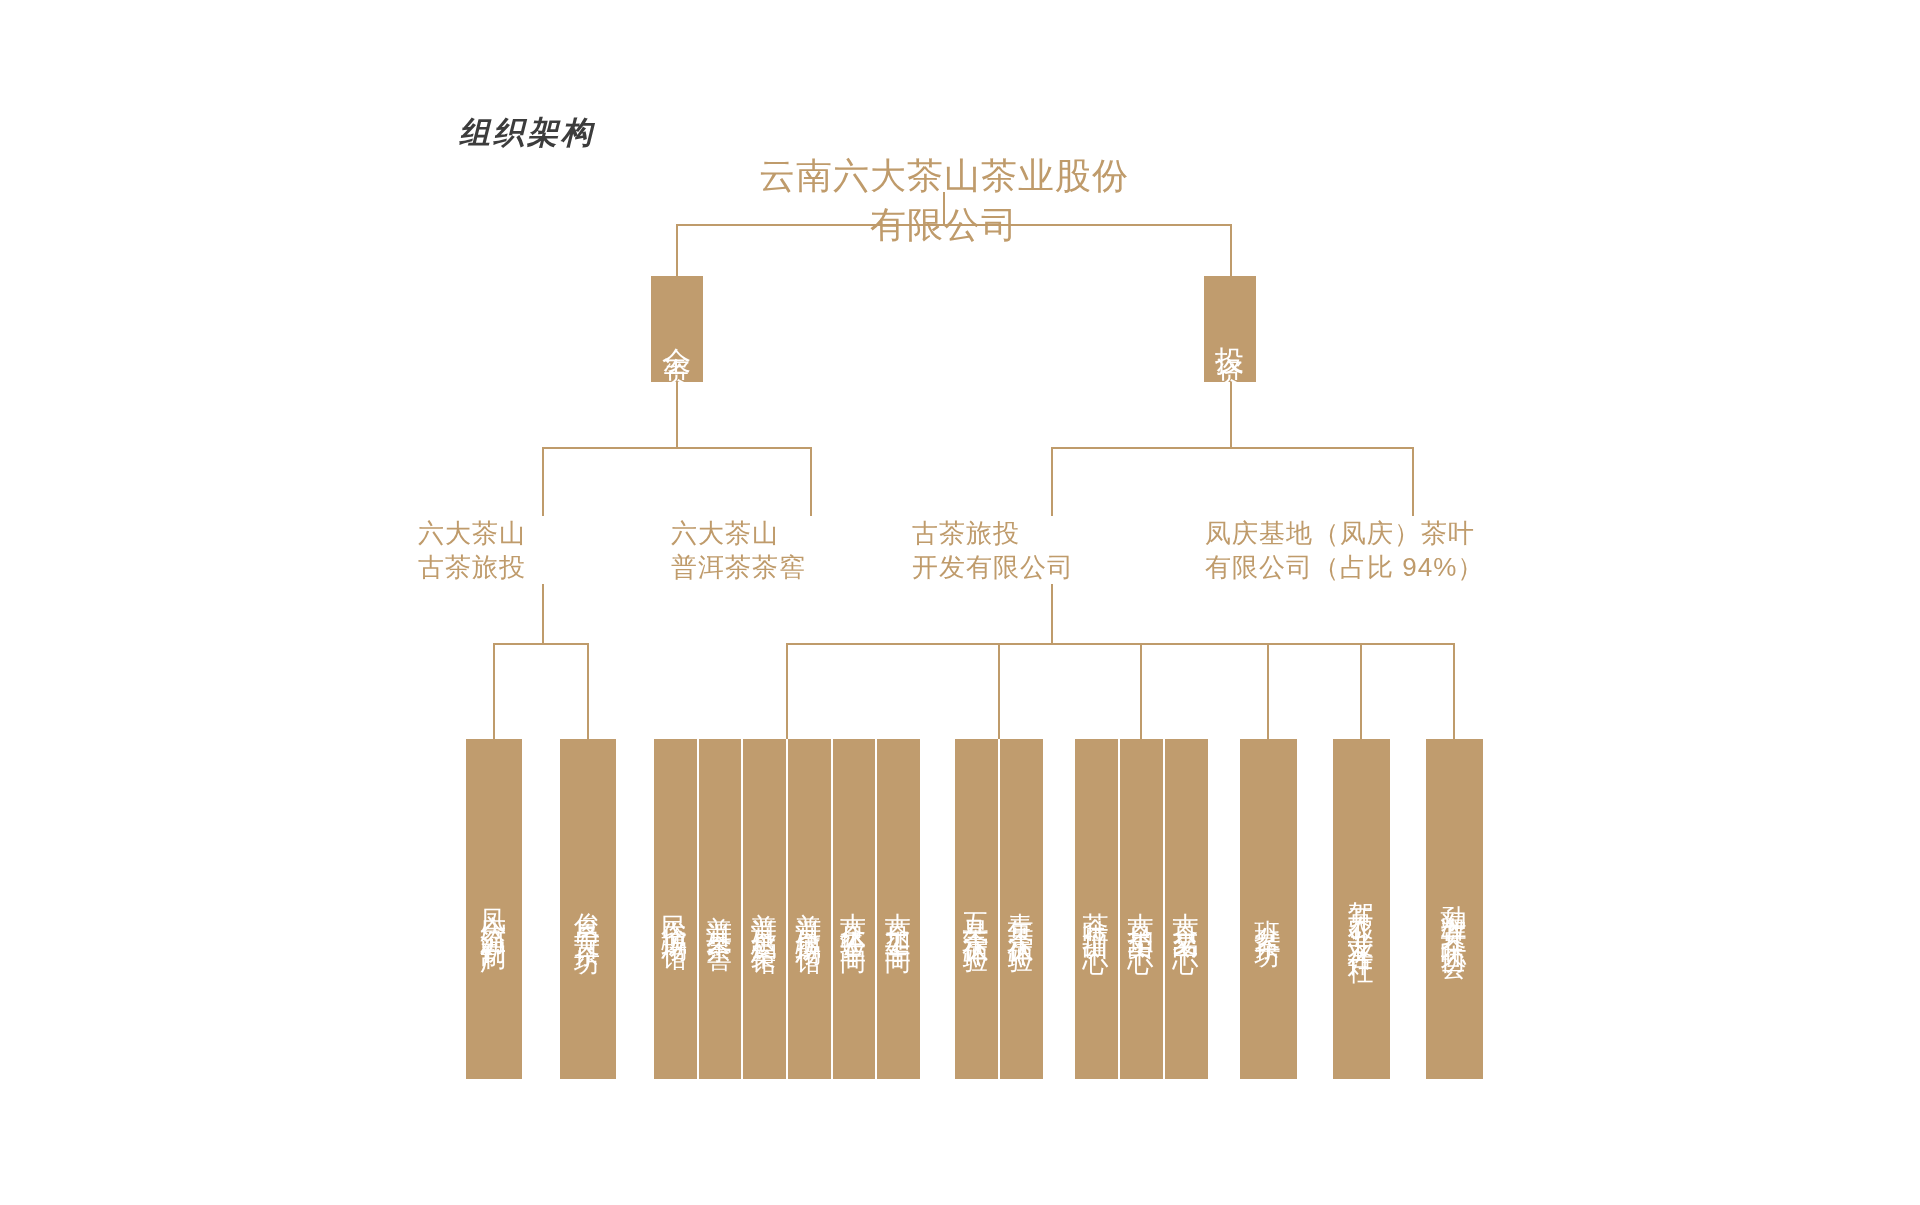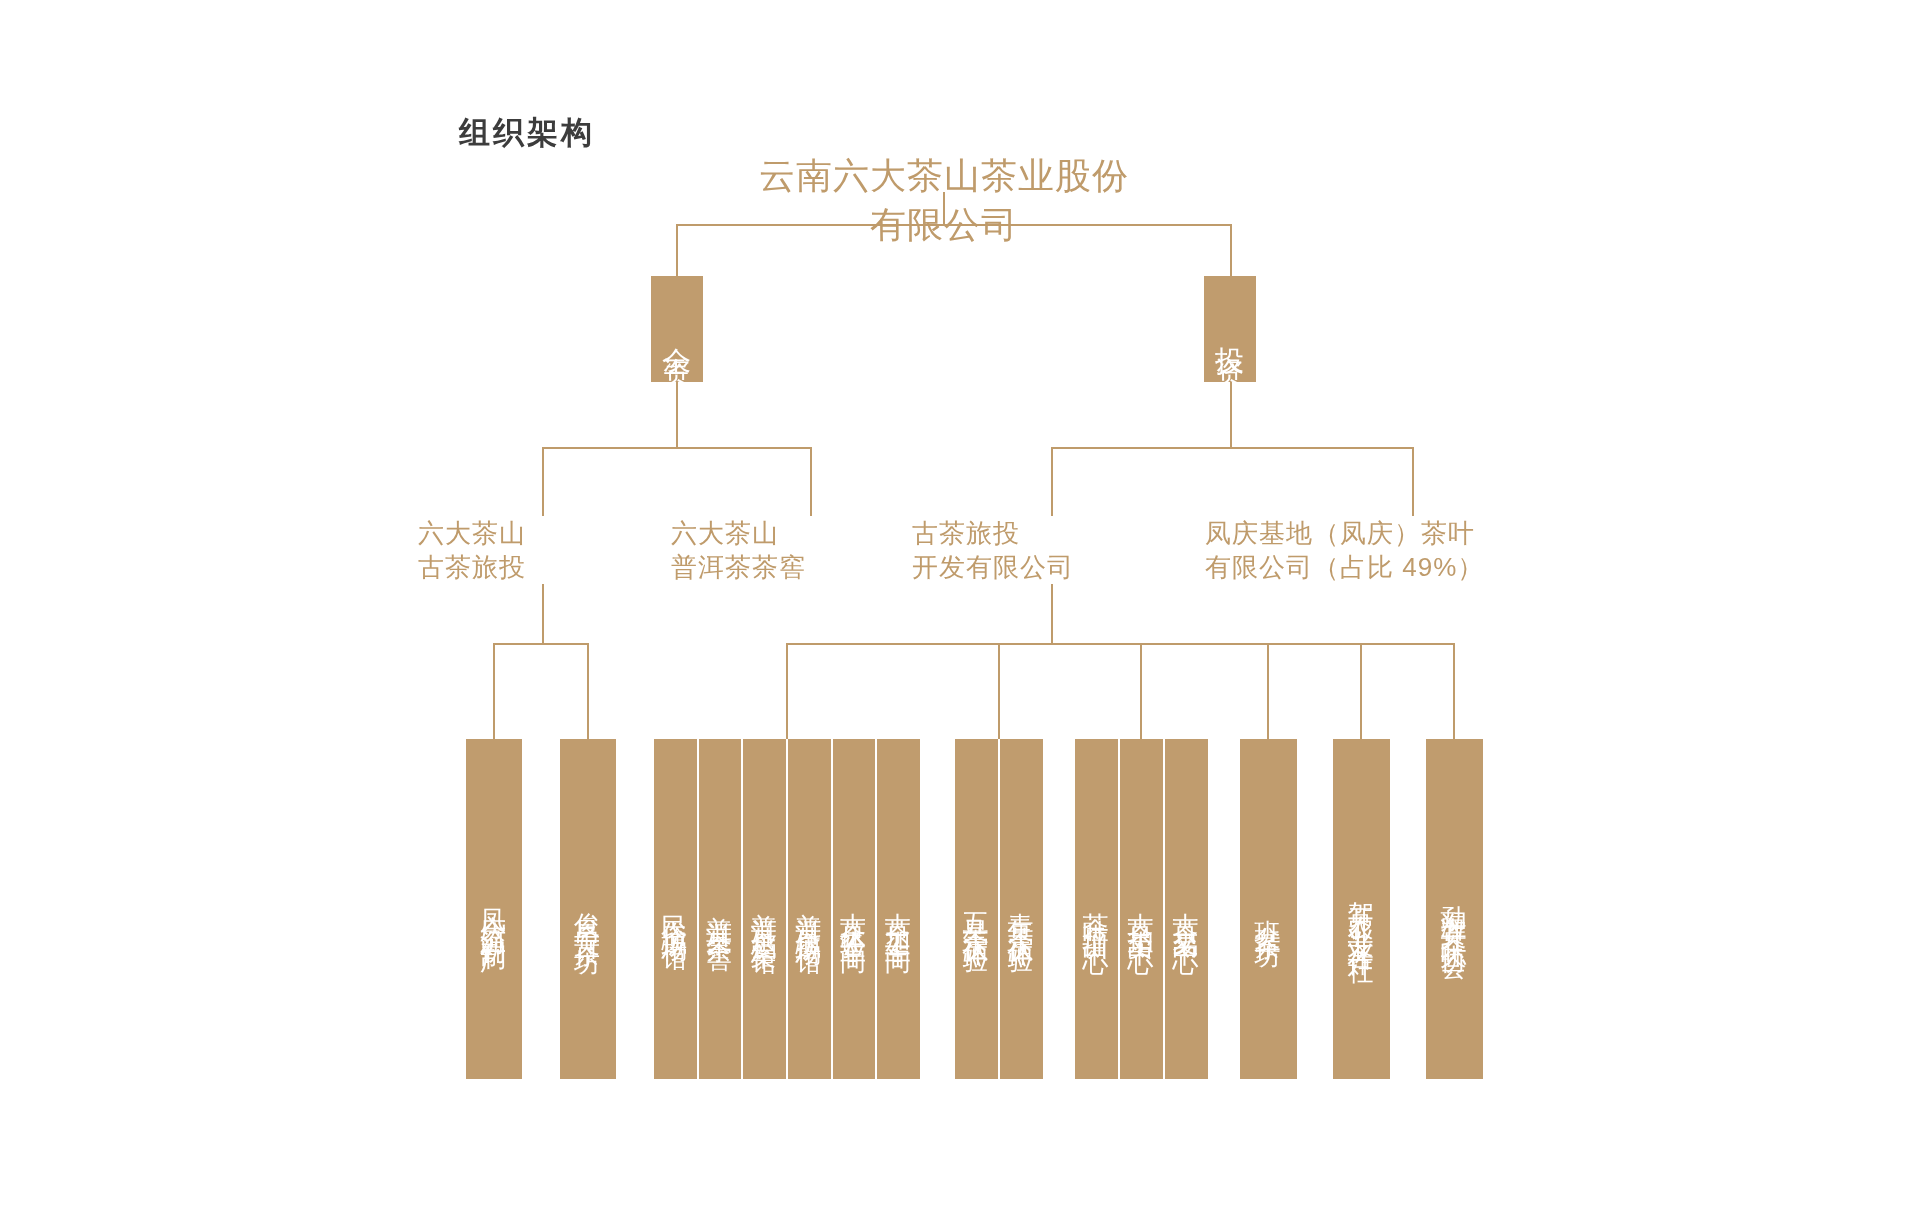--- a/index.html
+++ b/index.html
@@ -19,20 +19,21 @@
   }
   .title {
     position: absolute;
     left: 459px;
     top: 112px;
     margin: 0;
     font-size: 31px;
     font-weight: bold;
     color: var(--title);
     letter-spacing: 3px;
+    font-style: italic;
   }
   .root-label {
     position: absolute;
     left: 744px;
     top: 152px;
     width: 400px;
     text-align: center;
     font-size: 36px;
     color: var(--accent);
     letter-spacing: 1px;
@@ -135,21 +136,21 @@
   <div class="l2-label" style="left:671px;width:280px">
     <div>六大茶山</div>
     <div>普洱茶茶窖</div>
   </div>
   <div class="l2-label" style="left:912px;width:280px">
     <div>古茶旅投</div>
     <div>开发有限公司</div>
   </div>
   <div class="l2-label align-left" style="left:1205px;width:320px">
     <div>凤庆基地（凤庆）茶叶</div>
-    <div>有限公司（占比 49%）</div>
+    <div>有限公司（占比 94%）</div>
   </div>
 
   <div class="vl" style="left:542px;top:584px;height:59px"></div>
   <div class="vl" style="left:1051px;top:584px;height:59px"></div>
   <div class="hl" style="left:493px;top:643px;width:96px"></div>
   <div class="hl" style="left:786px;top:643px;width:669px"></div>
   <div class="vl" style="left:493px;top:643px;height:96px"></div>
   <div class="vl" style="left:587px;top:643px;height:96px"></div>
   <div class="vl" style="left:786px;top:643px;height:96px"></div>
   <div class="vl" style="left:998px;top:643px;height:96px"></div>

